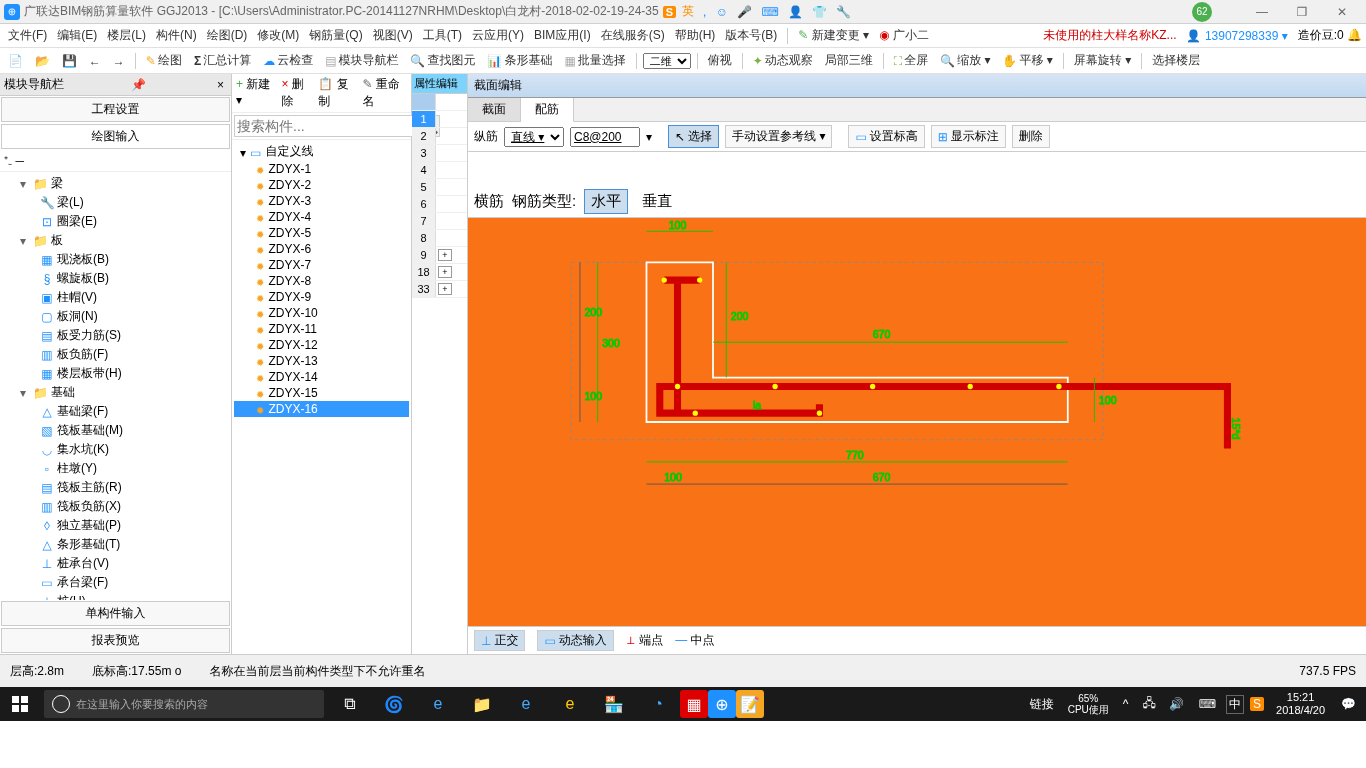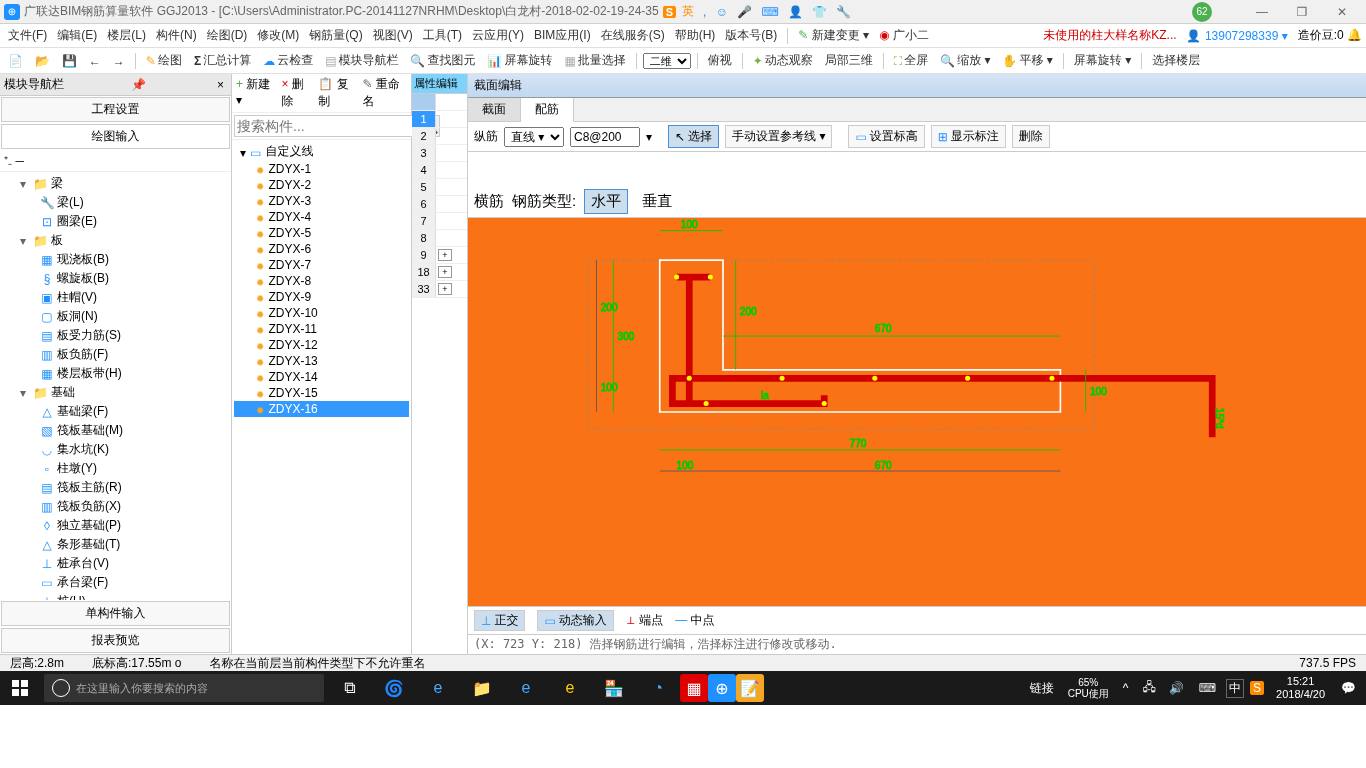--- a/index.html
+++ b/index.html
@@ -57,33 +57,33 @@
 .prop-row .rn { width: 24px; text-align: center; background: #f0f0f0; border-right: 1px solid #ddd; height: 100%; line-height: 17px; }
 .prop-row .rc { flex: 1; padding-left: 2px; }
 .prop-row.hdr .rn { background: #aacdee; color: #fff; }
 .prop-row .plus { width: 14px; text-align: center; border: 1px solid #999; font-size: 9px; line-height: 10px; margin: 0 2px; cursor: pointer; }
 .canvas-area { flex: 1; display: flex; flex-direction: column; }
 .canvas-title { background: linear-gradient(#d6e4f5, #c0d8f0); padding: 3px 6px; font-size: 12px; border-bottom: 1px solid #999; }
 .canvas-tabs { display: flex; background: #f0f0f0; border-bottom: 1px solid #ccc; }
 .canvas-tab { padding: 3px 14px; cursor: pointer; border-right: 1px solid #ccc; background: #e0e0e0; }
 .canvas-tab.active { background: #fff; border-bottom: 1px solid #fff; margin-bottom: -1px; }
 .canvas-tb { padding: 3px 6px; border-bottom: 1px solid #ccc; display: flex; align-items: center; gap: 6px; font-size: 12px; }
-.canvas-tb select, .canvas-tb input[type=text] { font-size: 12px; padding: 1px 2px; }
+.canvas-tb select, .canvas-tb input[type=text] { font-size: 12px; padding: 1px 2px; text-decoration: underline; }
 .canvas-tb .btn { padding: 2px 6px; border: 1px solid #ccc; background: #f8f8f8; cursor: pointer; display: inline-flex; align-items: center; gap: 3px; }
 .canvas-tb .btn.active { background: #cde; border-color: #4a90d9; }
 .canvas-tb2 { padding: 3px 6px; border-bottom: 1px solid #ccc; display: flex; align-items: center; gap: 8px; font-size: 15px; margin-top: 34px; }
 .canvas-tb2 .opt { padding: 2px 6px; cursor: pointer; }
 .canvas-tb2 .opt.active { background: #cde; border: 1px solid #4a90d9; }
 .draw-area { flex: 1; background: #f97316; position: relative; overflow: hidden; }
 .draw-area svg { width: 100%; height: 100%; }
 .canvas-status { padding: 3px 6px; border-top: 1px solid #ccc; display: flex; gap: 12px; font-size: 12px; align-items: center; }
 .canvas-status .sbtn { padding: 1px 6px; border: 1px solid #ccc; cursor: pointer; display: inline-flex; align-items: center; gap: 3px; }
 .canvas-status .sbtn.active { background: #cde; }
 .canvas-coord { padding: 1px 6px; color: #666; border-top: 1px solid #ccc; font-family: monospace; }
-.statusbar { height: 16px; background: #f0f0f0; border-top: 1px solid #ccc; display: flex; align-items: center; padding: 8px 6px; gap: 20px; font-size: 12px; }
+.statusbar { height: 16px; background: #f0f0f0; border-top: 1px solid #ccc; display: flex; align-items: center; padding: 16px 6px; gap: 20px; font-size: 12px; }
 .statusbar .sitem { padding: 0 4px; }
 .statusbar .fps { margin-left: auto; }
 .taskbar { height: 34px; background: #1a1a1a; display: flex; align-items: center; color: #fff; font-size: 11px; }
 .taskbar .start { width: 40px; height: 100%; display: flex; align-items: center; justify-content: center; cursor: pointer; }
 .taskbar .start svg { width: 16px; height: 16px; }
 .taskbar .search { background: #333; height: 28px; margin: 0 4px; display: flex; align-items: center; padding: 0 8px; gap: 6px; width: 280px; border-radius: 2px; }
 .taskbar .search .cortana { width: 18px; height: 18px; border: 1.5px solid #fff; border-radius: 50%; }
 .taskbar .search .hint { color: #aaa; }
 .taskbar .ticon { width: 44px; height: 100%; display: flex; align-items: center; justify-content: center; cursor: pointer; font-size: 16px; }
 .taskbar .tray { margin-left: auto; display: flex; align-items: center; gap: 6px; padding-right: 6px; height: 100%; }
@@ -164,21 +164,21 @@
   <span class="tbtn">
       <span style="color:#aaa">▤</span> 
       <span>模块导航栏</span>
     </span>
   <span class="tbtn">
       <span style="color:#aaa">🔍</span> 
       <span>查找图元</span>
     </span>
   <span class="tbtn">
       <span style="color:#aaa">📊</span> 
-      <span>屏幕旋转</span>
+      <span>条形基础</span>
     </span>
   <span class="tbtn">
       <span style="color:#aaa">▦</span> 
       <span>批量选择</span>
     </span>
   <span class="sep"></span>
   <select><option>二维</option></select>
   <span class="sep"></span>
   <span class="tbtn">俯视</span>
   <span class="sep"></span>
@@ -424,21 +424,20 @@
           <span style="color:#1e90ff">⊥</span>
           <span>正交</span>
         </span>
       <span class="sbtn active">
           <span style="color:#1e90ff">▭</span>
           <span>动态输入</span>
         </span>
       <span><span style="color:#d00">⊥</span> <span>端点</span></span>
       <span><span style="color:#1e90ff">—</span> <span>中点</span></span>
     </div>
-    <div class="canvas-coord">(X: 723 Y: 218)   浩择钢筋进行编辑，浩择标注进行修改戓移动.</div>
   </div>
 </div>
 
 <div class="statusbar">
   <span class="sitem">层高:2.8m</span>
   <span class="sitem"><span>底标高:17.55m</span>  <span>o</span></span>
   <span class="sitem">名称在当前层当前构件类型下不允许重名</span>
   <span class="sitem fps">737.5 FPS</span>
 </div>
 

